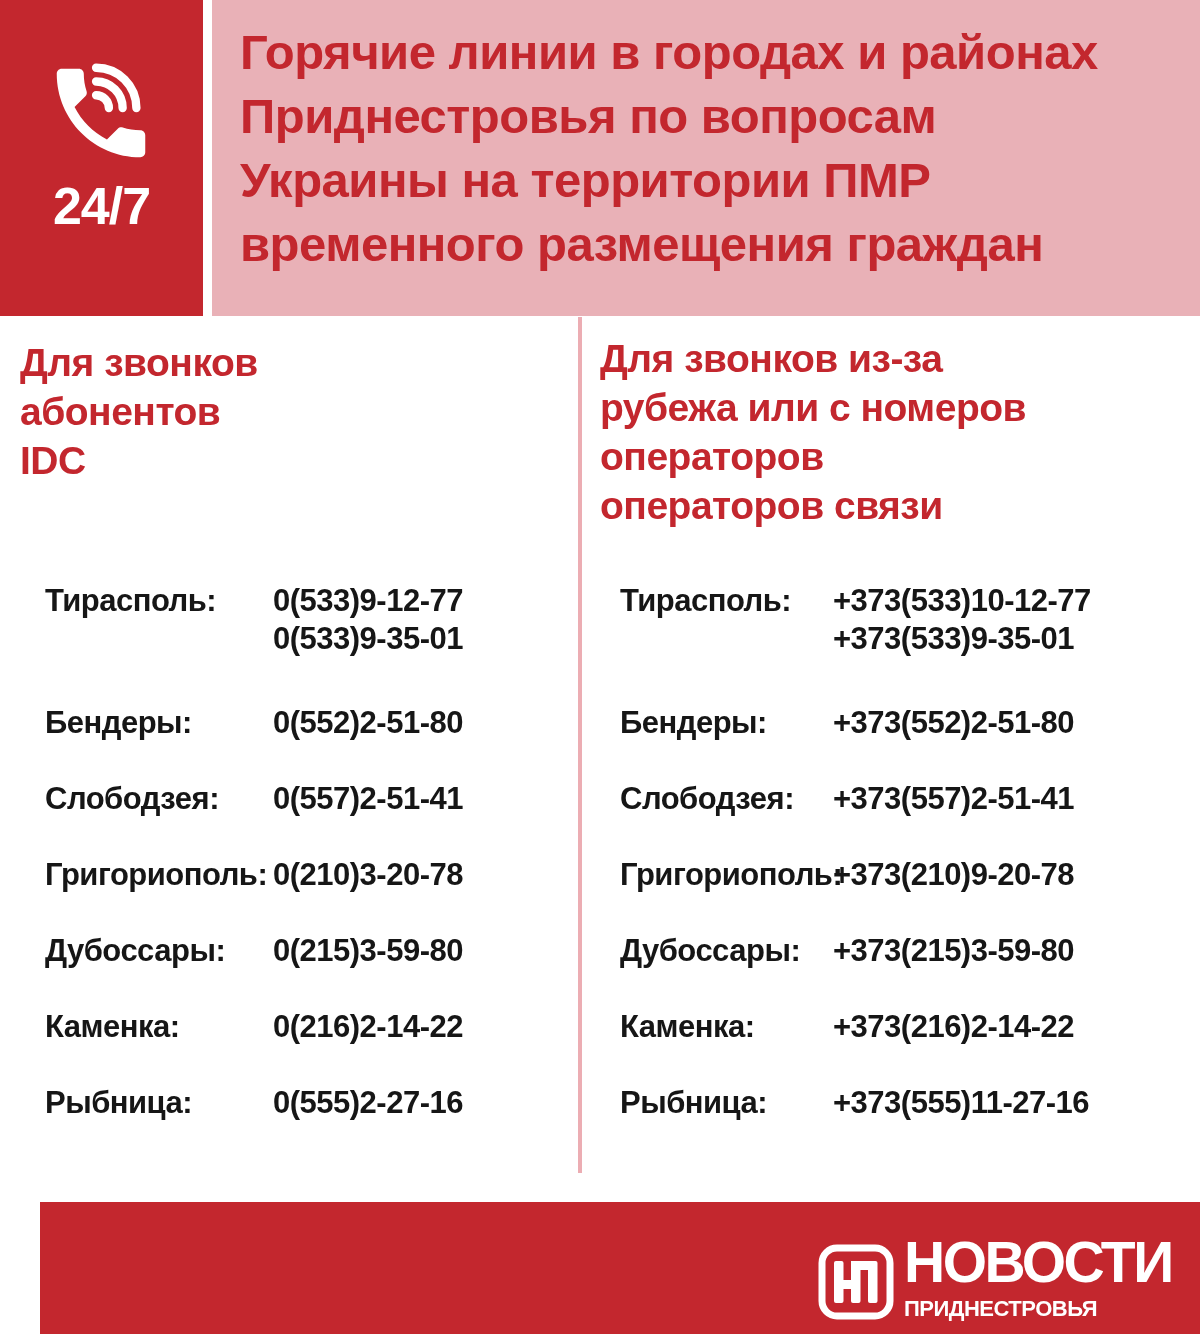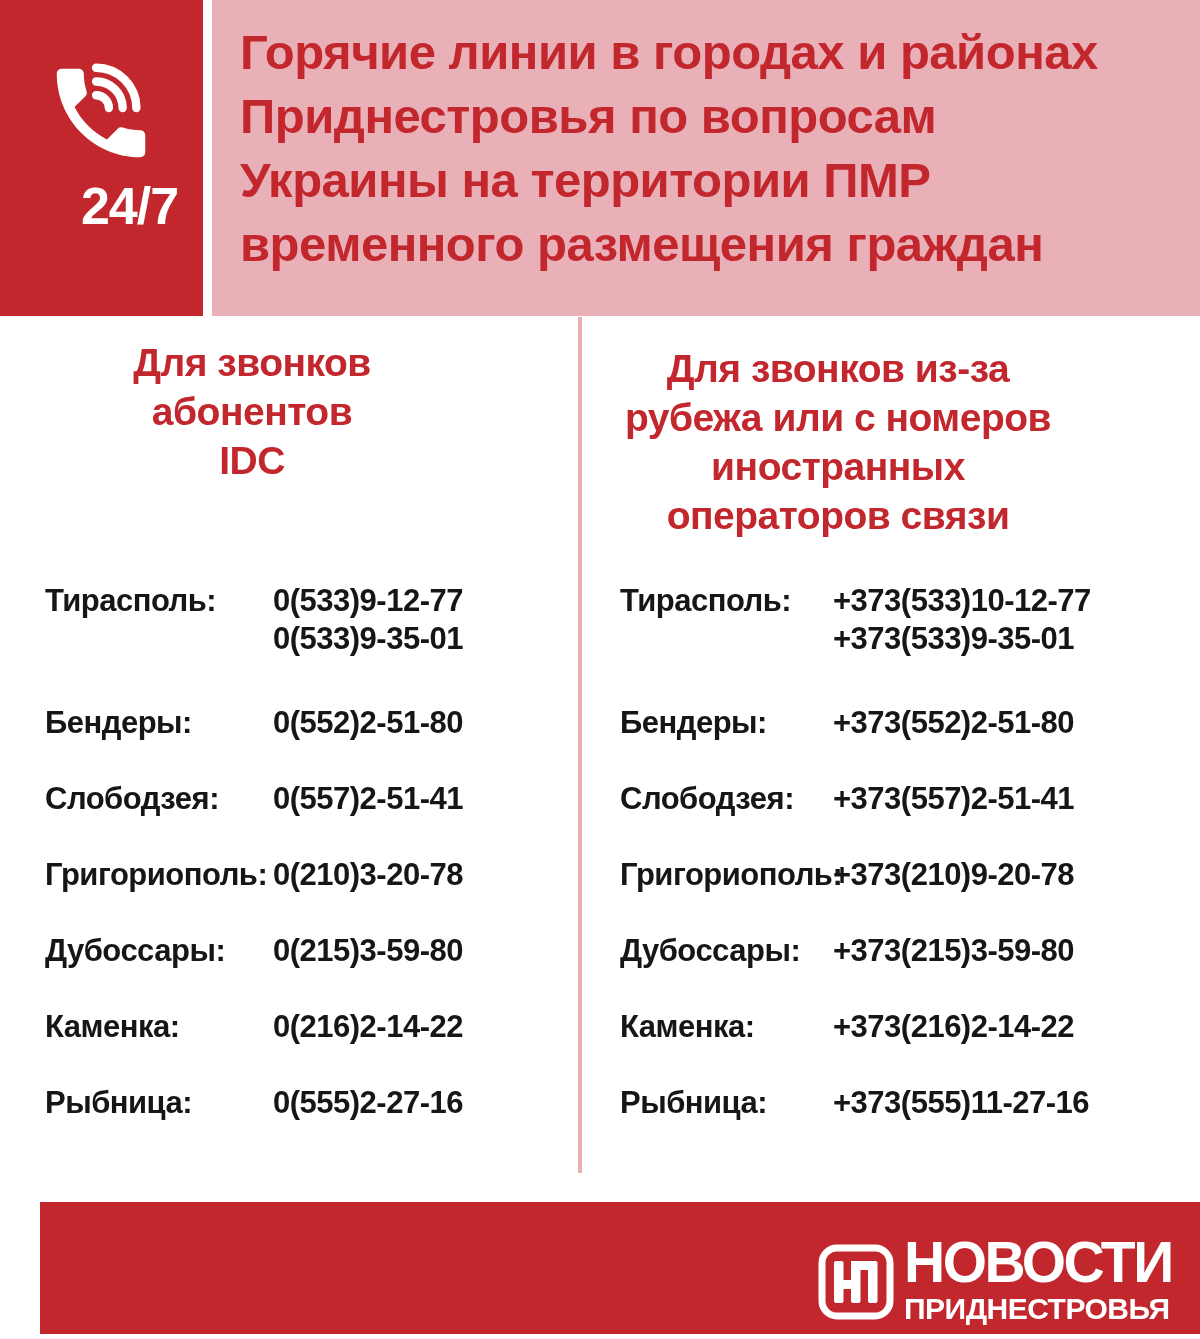--- a/index.html
+++ b/index.html
@@ -20,63 +20,63 @@
   }
   
   .hdr-red{
     position:absolute;left:0;top:0;width:203px;height:316px;
     background:var(--red);
   }
   .phone-ico{position:absolute;left:42px;top:54px;}
   .badge-text{
     position:absolute;left:0;top:178px;width:203px;
     text-align:center;color:var(--white);
-    font-size:52px;line-height:56px;letter-spacing:-1px;padding-left:28px;
+    font-size:52px;line-height:56px;letter-spacing:-1px;
   }
   .hdr-pink{
     position:absolute;left:212px;top:0;width:988px;height:316px;
     background:var(--pink);
   }
   .title{
     position:absolute;left:28px;top:20px;
     color:var(--red);font-size:49px;line-height:64px;letter-spacing:-0.5px;
     white-space:nowrap;
   }
   
   .divider{
     position:absolute;left:578px;top:317px;width:4px;height:856px;
     background:var(--divider);
   }
   .col-header{
-    position:absolute;text-align:center;color:var(--red);
+    position:absolute;text-align:left;color:var(--red);
     font-size:39px;line-height:49px;letter-spacing:-0.5px;
   }
   .col-header.left{left:20px;top:338px;width:464px;}
-  .col-header.right{left:600px;top:344px;width:476px;}
+  .col-header.right{left:600px;top:334px;width:476px;}
   .rows{
     position:absolute;top:582px;color:var(--text);
     font-size:31px;line-height:38px;letter-spacing:-0.5px;
   }
   .rows.left{left:45px;width:510px;}
   .rows.right{left:620px;width:575px;}
   .row{display:flex;margin-bottom:38px;}
   .row:first-child{margin-bottom:46px;justify-content:center;}
   .rows.left .city{width:228px;flex:0 0 auto;}
   .rows.right .city{width:213px;flex:0 0 auto;}
   .nums{flex:1;}
   
   .footer{
     position:absolute;left:0;top:1202px;width:1200px;height:132px;
     background:var(--red);
     margin-left:40px;
   }
   .logo-ico{position:absolute;left:778px;top:42px;}
   .logo-text{position:absolute;left:864px;top:30px;color:var(--white);}
   .logo-title{font-size:57px;line-height:60px;letter-spacing:-2.5px;}
-  .logo-sub{font-size:30px;line-height:33px;letter-spacing:-0.5px;}
+  .logo-sub{font-size:22px;line-height:33px;letter-spacing:-0.5px;}
 </style>
 </head>
 <body>
 
 <div class="canvas">
 
   <div class="hdr-red">
     <svg class="phone-ico" width="118" height="118" viewBox="0 0 24 24" aria-hidden="true">
       <path fill="#ffffff" d="M6.62 10.79c1.44 2.83 3.76 5.14 6.59 6.59l2.2-2.2c.27-.27.67-.36 1.02-.24 1.12.37 2.33.57 3.57.57.55 0 1 .45 1 1V20c0 .55-.45 1-1 1-9.39 0-17-7.61-17-17 0-.55.45-1 1-1h3.5c.55 0 1 .45 1 1 0 1.25.2 2.45.57 3.57.11.35.03.74-.25 1.02l-2.2 2.2z"></path>
       <path d="M11 8.4 A2.6 2.6 0 0 1 13.6 11" fill="none" stroke="#ffffff" stroke-width="1.7" stroke-linecap="round"></path>
@@ -99,21 +99,21 @@
 
   <div class="col-header left">
     <div>Для звонков</div>
     <div>абонентов</div>
     <div>IDC</div>
   </div>
 
   <div class="col-header right">
     <div>Для звонков из-за</div>
     <div>рубежа или с номеров</div>
-    <div>иностранных</div>
+    <div>операторов</div>
     <div>операторов связи</div>
   </div>
 
   <div class="rows left">
     <div class="row">
       <div class="city">Тирасполь:</div>
       <div class="nums">
         <div>0(533)9-12-77</div>
         <div>0(533)9-35-01</div>
       </div>

